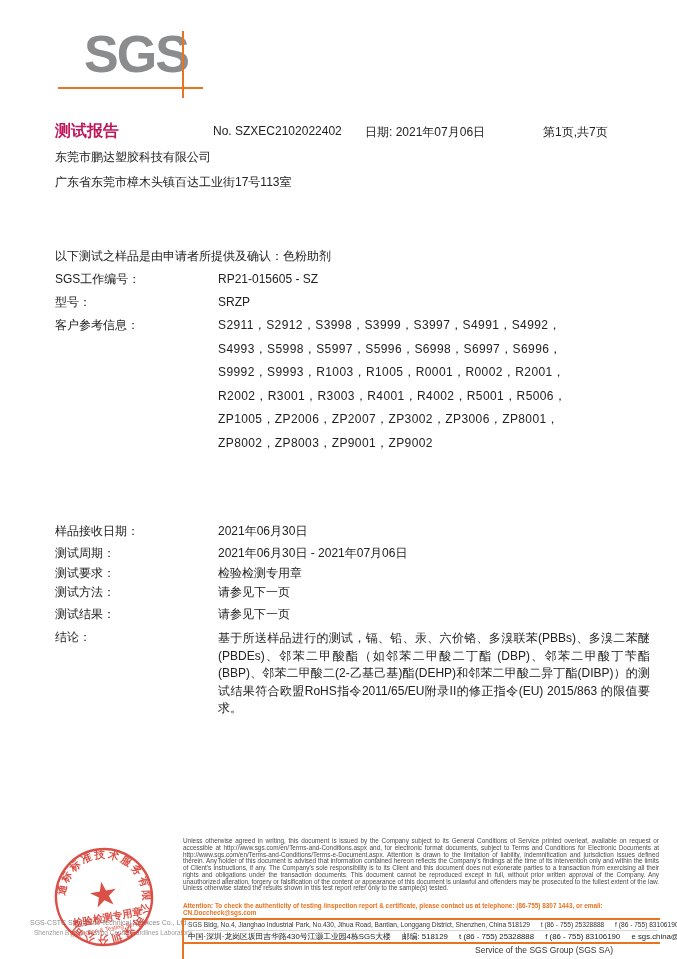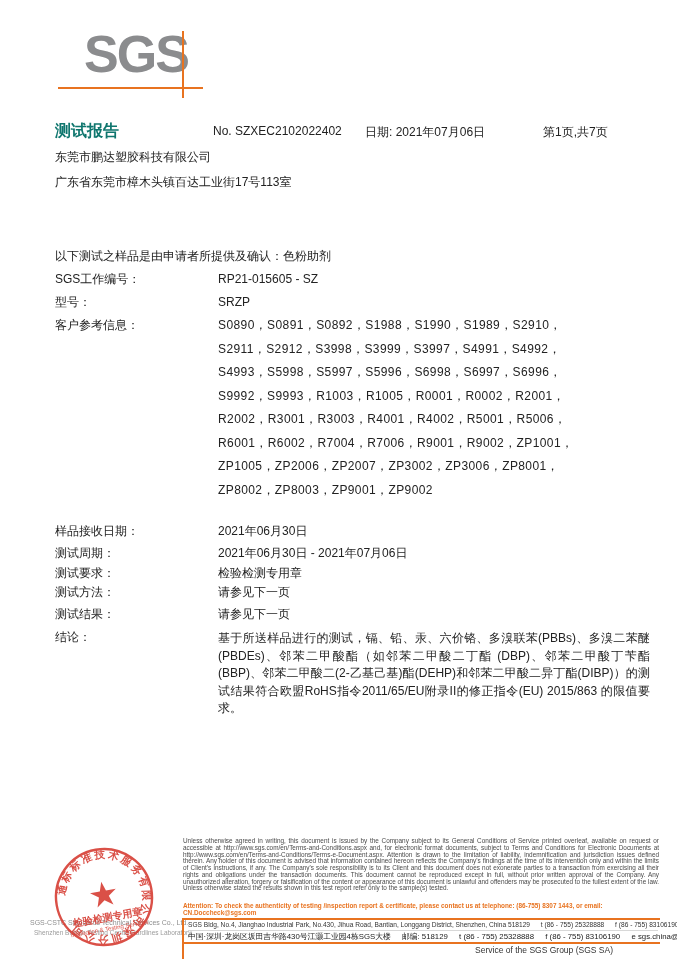--- a/index.html
+++ b/index.html
@@ -8,21 +8,21 @@
     font-family:"Liberation Sans",sans-serif;color:#222;overflow:hidden;padding-left:6px;
   }
   
   .logo-text{
     position:absolute;left:84px;top:26px;font-size:52px;font-weight:bold;
     color:#8b8c8e;letter-spacing:-2px;line-height:56px;
   }
   .logo-hline{position:absolute;left:58px;top:87px;width:145px;height:2px;background:#e87320;}
   .logo-vline{position:absolute;left:182px;top:31px;width:2px;height:67px;background:#e87320;}
   
-  .report-title{position:absolute;left:55px;top:121px;font-size:16px;font-weight:bold;color:#0f766e;}
+  .report-title{position:absolute;left:55px;top:121px;font-size:16px;font-weight:bold;color:#be185d;}
   .report-no{position:absolute;left:213px;top:124px;font-size:12px;}
   .report-date{position:absolute;left:365px;top:124px;font-size:12px;}
   .page-indicator{position:absolute;left:543px;top:124px;font-size:12px;}
   
   .company{position:absolute;left:55px;top:149px;font-size:12px;}
   .address{position:absolute;left:55px;top:174px;font-size:12px;}
   
   .row{position:absolute;left:55px;right:28px;font-size:12px;line-height:15px;}
   .row .lbl{position:absolute;left:0;top:0;white-space:nowrap;}
   .row .val{position:absolute;left:163px;top:0;white-space:nowrap;}
@@ -80,26 +80,24 @@
   </div>
 
   <div class="row" style="top:295px">
     <span class="lbl">型号：</span>
     <span class="val">SRZP</span>
   </div>
 
   <div class="row" style="top:318px">
     <span class="lbl">客户参考信息：</span>
     <div class="val-block ref-lines" style="top:-4px">
-      <div>S0890，S0891，S0892，S1988，S1990，S1989，S2910，</div>
       <div>S2911，S2912，S3998，S3999，S3997，S4991，S4992，</div>
       <div>S4993，S5998，S5997，S5996，S6998，S6997，S6996，</div>
       <div>S9992，S9993，R1003，R1005，R0001，R0002，R2001，</div>
       <div>R2002，R3001，R3003，R4001，R4002，R5001，R5006，</div>
-      <div>R6001，R6002，R7004，R7006，R9001，R9002，ZP1001，</div>
       <div>ZP1005，ZP2006，ZP2007，ZP3002，ZP3006，ZP8001，</div>
       <div>ZP8002，ZP8003，ZP9001，ZP9002</div>
     </div>
   </div>
 
   <div class="row" style="top:524px">
     <span class="lbl">样品接收日期：</span>
     <span class="val">2021年06月30日</span>
   </div>
 

